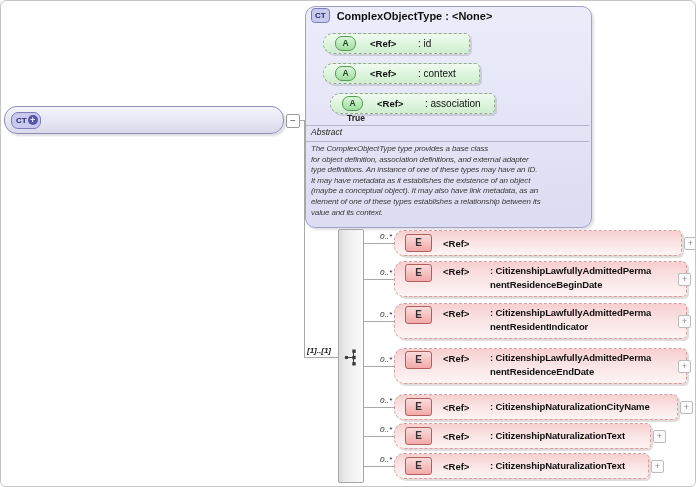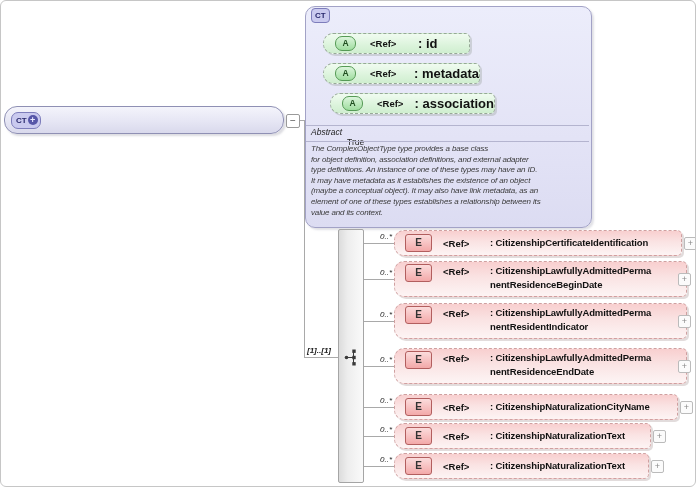--- a/index.html
+++ b/index.html
@@ -56,25 +56,25 @@
     background:linear-gradient(180deg,#f0fbf0 0%,#ddf4dd 55%,#cfeecf 100%);
     box-shadow:2px 2px 0 rgba(140,150,140,.30);
     display:flex;align-items:center;padding-left:11px;
   }
   .badge-a{
     flex:0 0 auto;width:19px;height:13px;border:1px solid #569a56;border-radius:7px;
     background:linear-gradient(180deg,#dcf5dc,#9fdd9f);
     color:#1e4d1e;font-size:8.5px;font-weight:bold;text-align:center;line-height:13px;
   }
   .attr .ref{margin-left:14px;width:48px;font-size:9.5px;font-weight:bold;color:#111;}
-  .attr .nm{font-size:13px;font-weight:bold;color:#111;white-space:nowrap;}
+  .attr .nm{font-size:10px;font-weight:normal;color:#111;white-space:nowrap;}
 
   .sep{position:absolute;left:305px;width:283px;height:1px;background:#b4b4cf;}
   .abs-label{position:absolute;left:310px;top:126px;font-size:8.5px;font-style:italic;color:#222;}
-  .abs-value{position:absolute;left:346px;top:136px;font-size:8.5px;font-weight:normal;color:#222;}
+  .abs-value{position:absolute;left:346px;top:112px;font-size:8.5px;font-weight:bold;color:#222;}
   .desc{
     position:absolute;left:310px;top:143px;width:278px;
     font-size:8px;letter-spacing:-0.15px;font-style:italic;color:#3a3a3a;
     line-height:10.6px;white-space:pre-line;
   }
 
   
   .seq-bar{
     position:absolute;left:337px;top:228px;width:26px;height:254px;
     border:1px solid #a5a5a5;border-radius:2px;box-sizing:border-box;
@@ -129,31 +129,32 @@
     <span class="badge-ct">
       <span>CT</span>
       <span class="plus-circle">+</span>
     </span>
   </div>
   <div class="collapse-box">−</div>
 
   <div class="base-box"></div>
   <div class="base-header">
     <span class="badge-ct2">CT</span>
+    <span class="base-title">ComplexObjectType : &lt;None&gt;</span>
   </div>
 
   <div class="attr" style="left:322px;top:32px;width:147px;height:21px">
     <span class="badge-a">A</span>
     <span class="ref">&lt;Ref&gt;</span>
     <span class="nm">: id</span>
   </div>
   <div class="attr" style="left:322px;top:62px;width:157px;height:21px">
     <span class="badge-a">A</span>
     <span class="ref">&lt;Ref&gt;</span>
-    <span class="nm">: metadata</span>
+    <span class="nm">: context</span>
   </div>
   <div class="attr" style="left:329px;top:92px;width:165px;height:21px">
     <span class="badge-a">A</span>
     <span class="ref">&lt;Ref&gt;</span>
     <span class="nm">: association</span>
   </div>
 
   <div class="sep" style="top:124px"></div>
   <span class="abs-label">Abstract</span>
   <span class="abs-value">True</span>
@@ -177,21 +178,20 @@
       <rect x="9.3" y="7.8" width="3.4" height="3.4" fill="#3a3a3a"></rect>
       <rect x="9.3" y="14.1" width="3.4" height="3.4" fill="#3a3a3a"></rect>
     </svg>
   </span>
 
   <div class="hline" style="left:363px;top:242px;width:30px"></div>
   <div class="card" style="left:359px;top:231px">0..*</div>
   <div class="elem" style="left:393px;top:229px;width:288px;height:26px">
     <span class="badge-e">E</span>
     <span class="ref">&lt;Ref&gt;</span>
-    <span class="nm">: CitizenshipCertificateIdentification</span>
   </div>
   <div class="expander" style="left:683px;top:236px">+</div>
 
   <div class="hline" style="left:363px;top:278px;width:30px"></div>
   <div class="card" style="left:359px;top:267px">0..*</div>
   <div class="elem two" style="left:393px;top:260px;width:293px;height:36px">
     <span class="badge-e">E</span>
     <span class="ref">&lt;Ref&gt;</span>
     <span class="nm">: CitizenshipLawfullyAdmittedPerma
 nentResidenceBeginDate</span>

